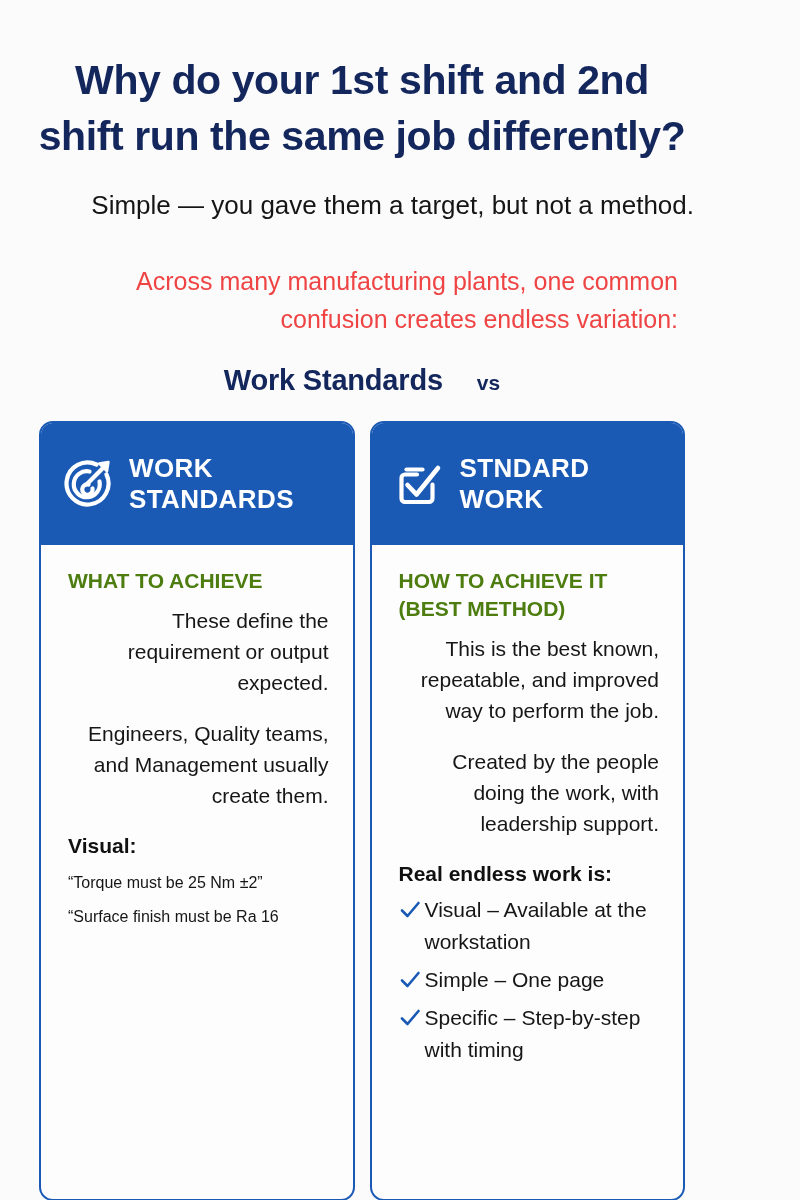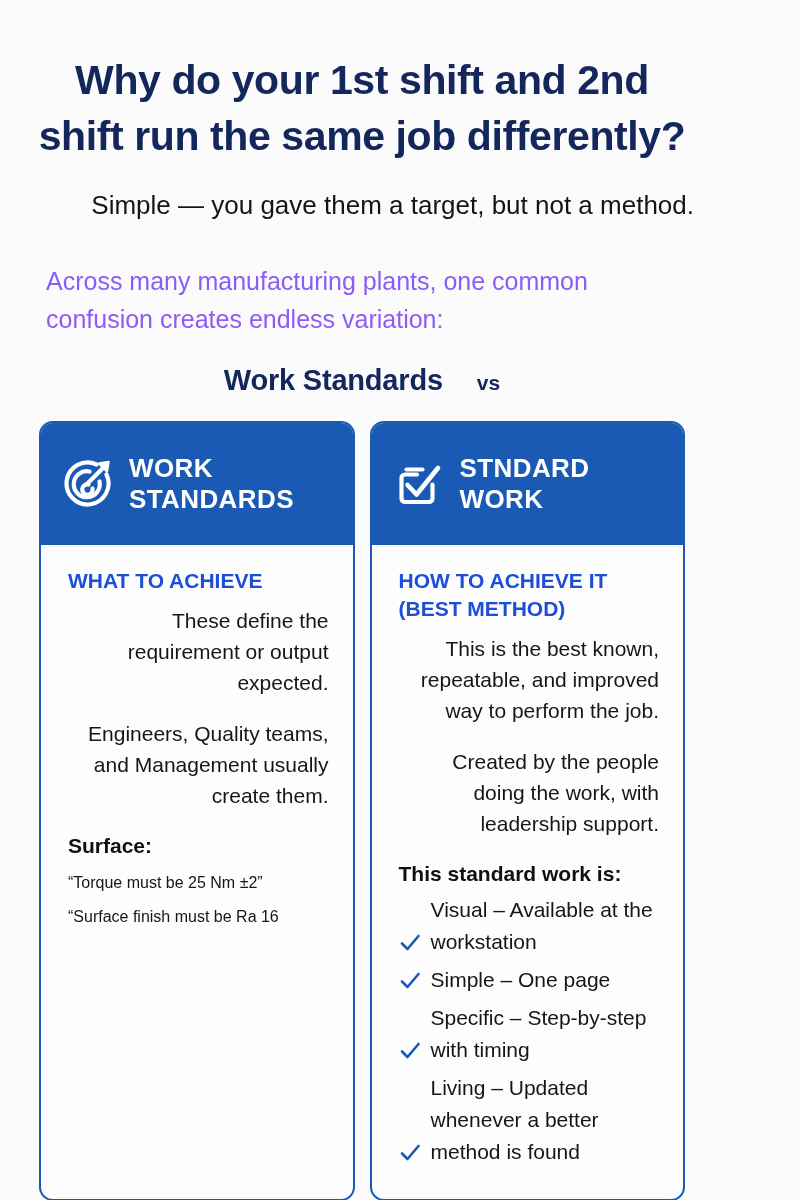--- a/index.html
+++ b/index.html
@@ -39,24 +39,24 @@
   .subhead {
     color: #151515;
     font-size: 26px;
     line-height: 34px;
     text-align: right;
     padding: 24px 30px 0 30px;
     font-weight: 400;
   }
 
   .intro {
-    color: #8b5cf6;
+    color: #ef4444;
     font-size: 25px;
     line-height: 38px;
-    text-align: left;
+    text-align: right;
     padding: 40px 46px 0 46px;
     font-weight: 400;
   }
 
   
   .vs-row {
     display: flex;
     align-items: baseline;
     justify-content: center;
     gap: 34px;
@@ -117,21 +117,21 @@
   .card-body {
     padding: 22px 24px 16px 27px;
     flex: 1 1 auto;
     overflow: hidden;
   }
 
   .sec-title {
     font-size: 21px;
     font-weight: bold;
     line-height: 28px;
-    color: #1d4ed8;
+    color: #4d7c0f;
     margin-bottom: 10px;
   }
 
   .para {
     font-size: 21px;
     line-height: 31px;
     color: #161616;
     margin-bottom: 20px;
     text-align: right;
   }
@@ -149,22 +149,22 @@
     line-height: 34px;
     color: #161616;
     white-space: nowrap;
   }
 
   
   .checklist { margin-top: 4px; }
 
   .check-item {
     display: flex;
-    gap: 10px;
-    align-items: flex-end;
+    gap: 4px;
+    align-items: flex-start;
     margin-bottom: 6px;
   }
 
   .check-icon {
     flex: 0 0 auto;
     width: 22px;
     height: 30px;
     display: block;
     margin-top: 1px;
   }
@@ -203,21 +203,21 @@
           <path d="M26 26 L41 11" fill="none" stroke="#ffffff" stroke-width="4.2" stroke-linecap="round"></path>
           <path d="M38 5.5 L47.5 4 L46 13.5 Z" fill="#ffffff" stroke="#ffffff" stroke-width="2.4" stroke-linejoin="round"></path>
         </svg>
         <div class="hdr-text">WORK STANDARDS</div>
       </div>
 
       <div class="card-body">
         <div class="sec-title">WHAT TO ACHIEVE</div>
         <p class="para">These define the requirement or output expected.</p>
         <p class="para">Engineers, Quality teams, and Management usually create them.</p>
-        <div class="label-bold">Surface:</div>
+        <div class="label-bold">Visual:</div>
         <div class="quote">“Torque must be 25 Nm ±2”</div>
         <div class="quote">“Surface finish must be Ra 16</div>
       </div>
 
     </div>
 
     <div class="card">
 
       <div class="card-header">
         <svg class="hdr-icon" viewBox="0 0 52 52" aria-hidden="true">
@@ -225,47 +225,41 @@
           <path d="M14.5 11.5h16" fill="none" stroke="#ffffff" stroke-width="4.2" stroke-linecap="round"></path>
           <path d="M15.5 27 L24.5 36.5 L46 10" fill="none" stroke="#ffffff" stroke-width="4.6" stroke-linecap="round" stroke-linejoin="round"></path>
         </svg>
         <div class="hdr-text">STNDARD WORK</div>
       </div>
 
       <div class="card-body">
         <div class="sec-title">HOW TO ACHIEVE IT (BEST METHOD)</div>
         <p class="para">This is the best known, repeatable, and improved way to perform the job.</p>
         <p class="para">Created by the people doing the work, with leadership support.</p>
-        <div class="label-bold">This standard work is:</div>
+        <div class="label-bold">Real endless work is:</div>
 
         <div class="checklist">
           <div class="check-item">
             <svg class="check-icon" viewBox="0 0 22 22" aria-hidden="true">
               <path d="M3 11.5 L8.5 17 L19.5 4" fill="none" stroke="#1a5ab5" stroke-width="2.6" stroke-linecap="round" stroke-linejoin="round"></path>
             </svg>
             <span class="check-text">Visual – Available at the workstation</span>
           </div>
           <div class="check-item">
             <svg class="check-icon" viewBox="0 0 22 22" aria-hidden="true">
               <path d="M3 11.5 L8.5 17 L19.5 4" fill="none" stroke="#1a5ab5" stroke-width="2.6" stroke-linecap="round" stroke-linejoin="round"></path>
             </svg>
             <span class="check-text">Simple – One page</span>
           </div>
           <div class="check-item">
             <svg class="check-icon" viewBox="0 0 22 22" aria-hidden="true">
               <path d="M3 11.5 L8.5 17 L19.5 4" fill="none" stroke="#1a5ab5" stroke-width="2.6" stroke-linecap="round" stroke-linejoin="round"></path>
             </svg>
             <span class="check-text">Specific – Step-by-step with timing</span>
           </div>
-          <div class="check-item">
-            <svg class="check-icon" viewBox="0 0 22 22" aria-hidden="true">
-              <path d="M3 11.5 L8.5 17 L19.5 4" fill="none" stroke="#1a5ab5" stroke-width="2.6" stroke-linecap="round" stroke-linejoin="round"></path>
-            </svg>
-            <span class="check-text">Living – Updated whenever a better method is found</span>
-          </div>
         </div>
 
       </div>
 
     </div>
 
   </div>
 
 </div>
 

